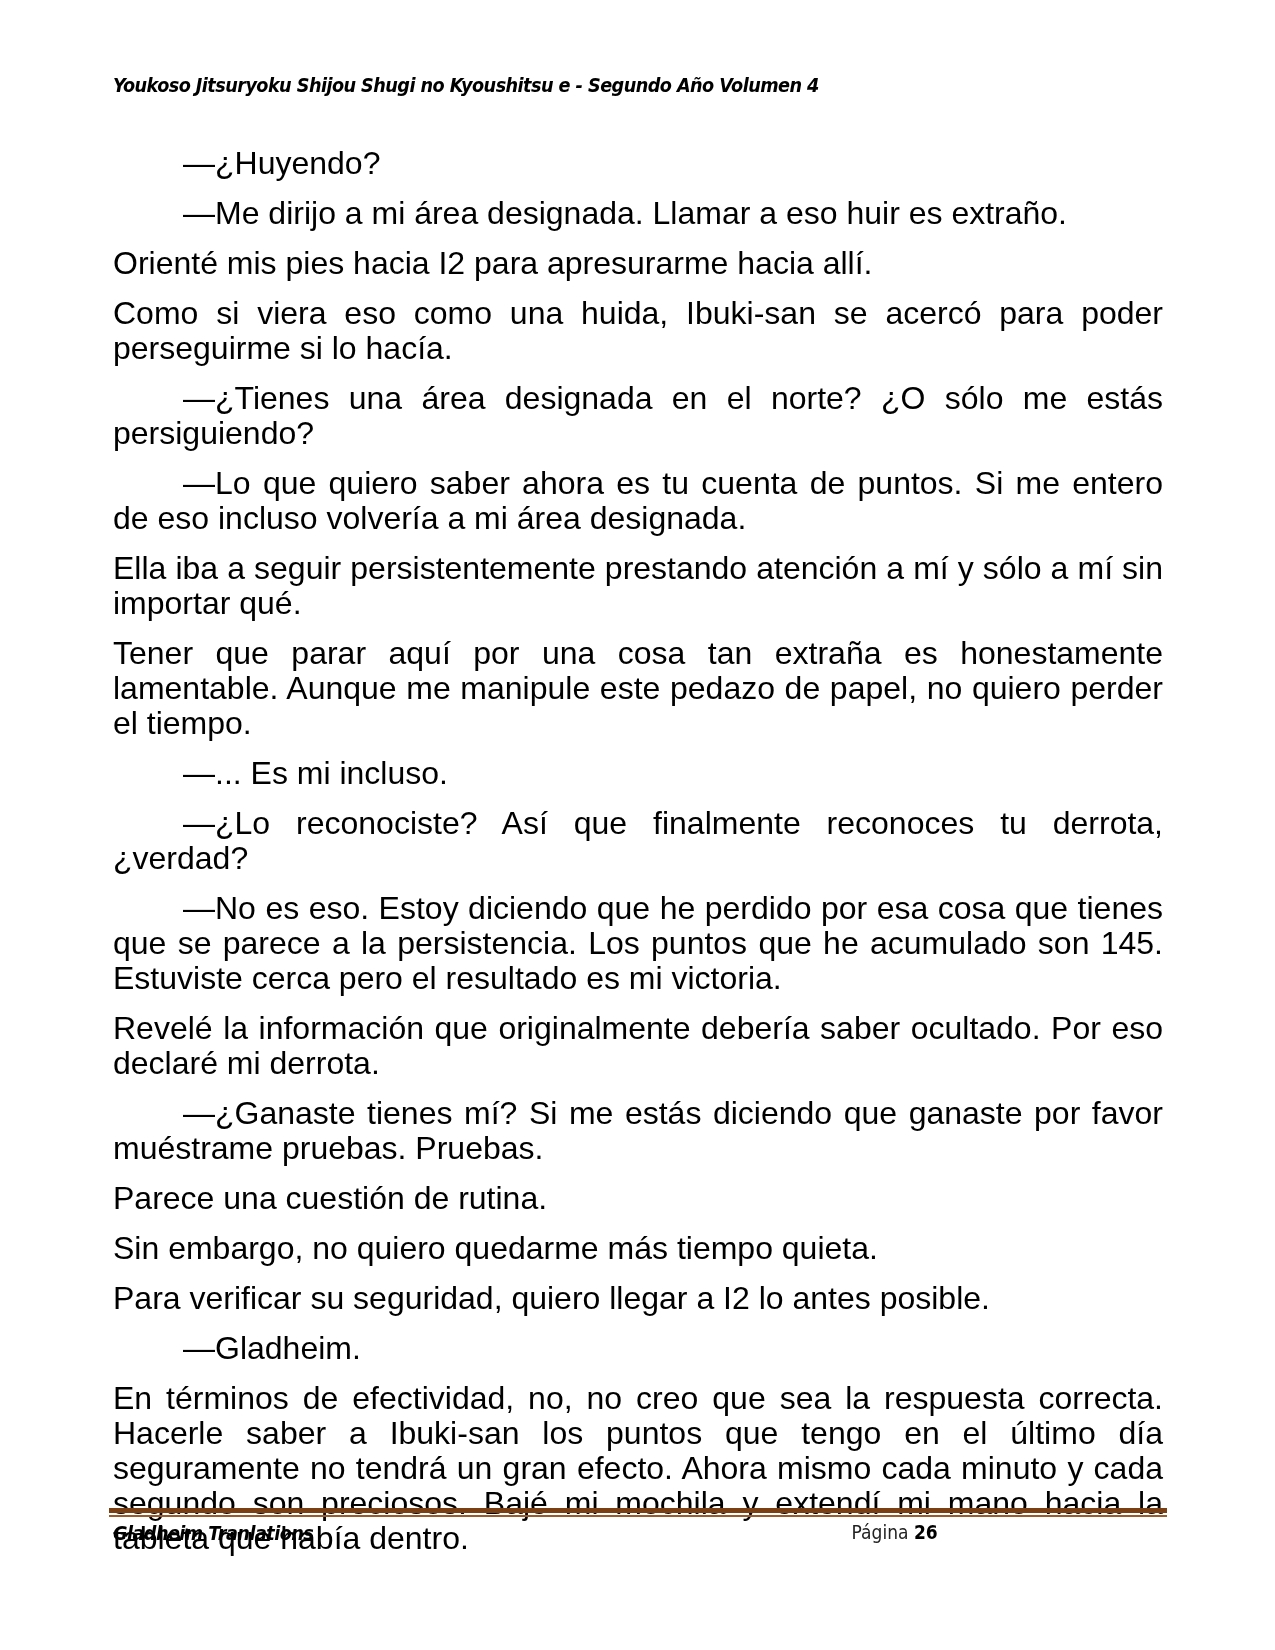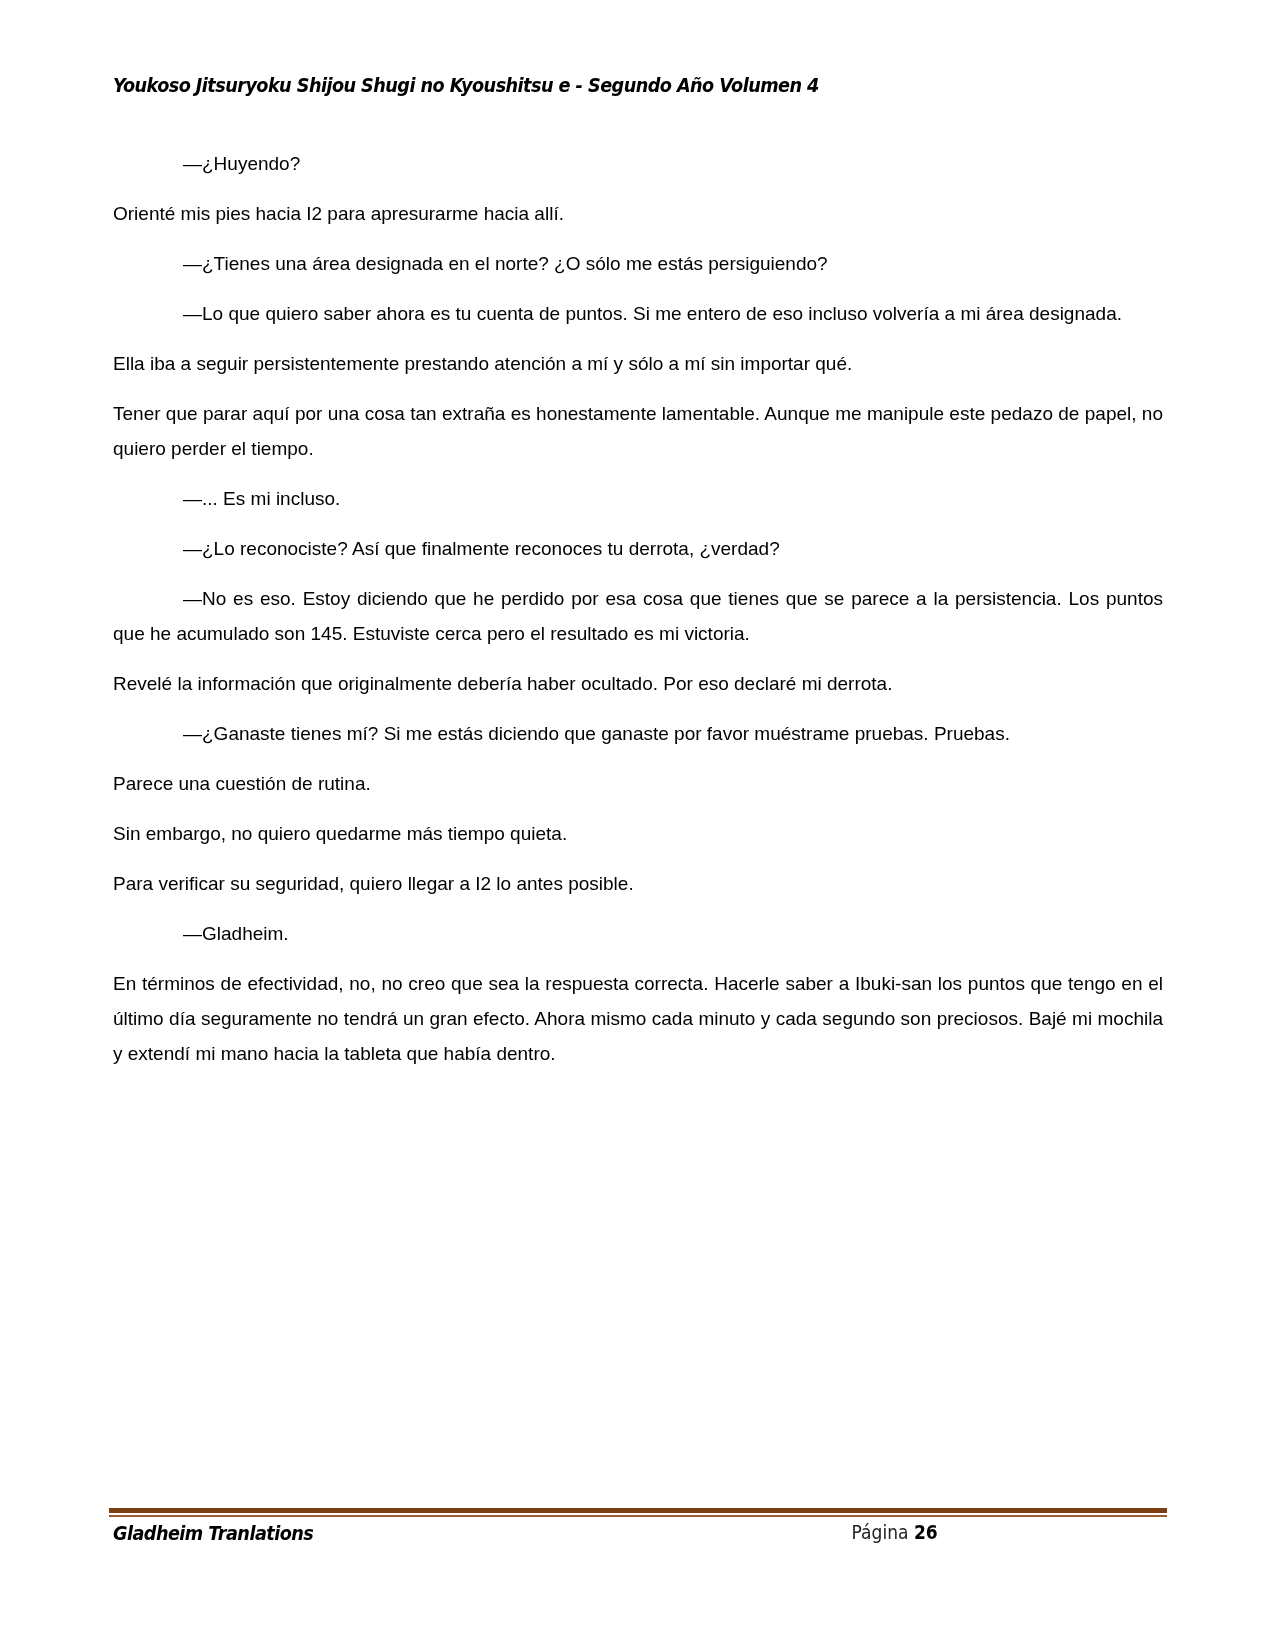--- a/index.html
+++ b/index.html
@@ -6,21 +6,21 @@
   body { width: 1275px; height: 1650px; position: relative; overflow: hidden; }
   .page { position: absolute; left: 0; top: 0; width: 1050px; height: 1650px; background: #fff; }
   .header-title {
     position: absolute; left: 113px; top: 74px;
     font-family: "DejaVu Sans", sans-serif; font-style: italic; font-weight: bold;
     font-size: 19px; color: #000; letter-spacing: -0.6px; white-space: nowrap;
     transform: scaleX(0.93); transform-origin: left center;
   }
   .body-text {
     position: absolute; left: 113px; top: 146px; width: 1050px;
-    font-family: "Liberation Sans", sans-serif; font-size: 19px; color: #000;
+    font-family: "Liberation Sans", sans-serif; font-size: 32px; color: #000;
     line-height: 35px;
   }
   .para { margin: 0 0 15px 0; text-align: justify; text-align-last: left; }
   .para.dialog { text-indent: 70px; }
   .footer-rule {
     position: absolute; left: 109px; top: 1508px; width: 1058px; height: 5px;
     background: #7b3f14;
   }
   .footer-rule2 {
     position: absolute; left: 109px; top: 1515px; width: 1058px; height: 2px;
@@ -40,29 +40,31 @@
   .footer-right .num { font-weight: bold; color: #000; }
 </style>
 </head>
 <body>
 
 <div class="page">
   <div class="header-title">Youkoso Jitsuryoku Shijou Shugi no Kyoushitsu e - Segundo Año Volumen 4</div>
 
   <div class="body-text">
     <p class="para dialog">—¿Huyendo?</p>
+    <p class="para dialog">—Me dirijo a mi área designada. Llamar a eso huir es extraño.</p>
     <p class="para">Orienté mis pies hacia I2 para apresurarme hacia allí.</p>
+    <p class="para">Como si viera eso como una huida, Ibuki-san se acercó para poder perseguirme si lo hacía.</p>
     <p class="para dialog">—¿Tienes una área designada en el norte? ¿O sólo me estás persiguiendo?</p>
     <p class="para dialog">—Lo que quiero saber ahora es tu cuenta de puntos. Si me entero de eso incluso volvería a mi área designada.</p>
     <p class="para">Ella iba a seguir persistentemente prestando atención a mí y sólo a mí sin importar qué.</p>
     <p class="para">Tener que parar aquí por una cosa tan extraña es honestamente lamentable. Aunque me manipule este pedazo de papel, no quiero perder el tiempo.</p>
     <p class="para dialog">—... Es mi incluso.</p>
     <p class="para dialog">—¿Lo reconociste? Así que finalmente reconoces tu derrota, ¿verdad?</p>
     <p class="para dialog">—No es eso. Estoy diciendo que he perdido por esa cosa que tienes que se parece a la persistencia. Los puntos que he acumulado son 145. Estuviste cerca pero el resultado es mi victoria.</p>
-    <p class="para">Revelé la información que originalmente debería haber ocultado. Por eso declaré mi derrota.</p>
+    <p class="para">Revelé la información que originalmente debería saber ocultado. Por eso declaré mi derrota.</p>
     <p class="para dialog">—¿Ganaste tienes mí? Si me estás diciendo que ganaste por favor muéstrame pruebas. Pruebas.</p>
     <p class="para">Parece una cuestión de rutina.</p>
     <p class="para">Sin embargo, no quiero quedarme más tiempo quieta.</p>
     <p class="para">Para verificar su seguridad, quiero llegar a I2 lo antes posible.</p>
     <p class="para dialog">—Gladheim.</p>
     <p class="para">En términos de efectividad, no, no creo que sea la respuesta correcta. Hacerle saber a Ibuki-san los puntos que tengo en el último día seguramente no tendrá un gran efecto. Ahora mismo cada minuto y cada segundo son preciosos. Bajé mi mochila y extendí mi mano hacia la tableta que había dentro.</p>
   </div>
 
   <div class="footer-rule"></div>
   <div class="footer-rule2"></div>

